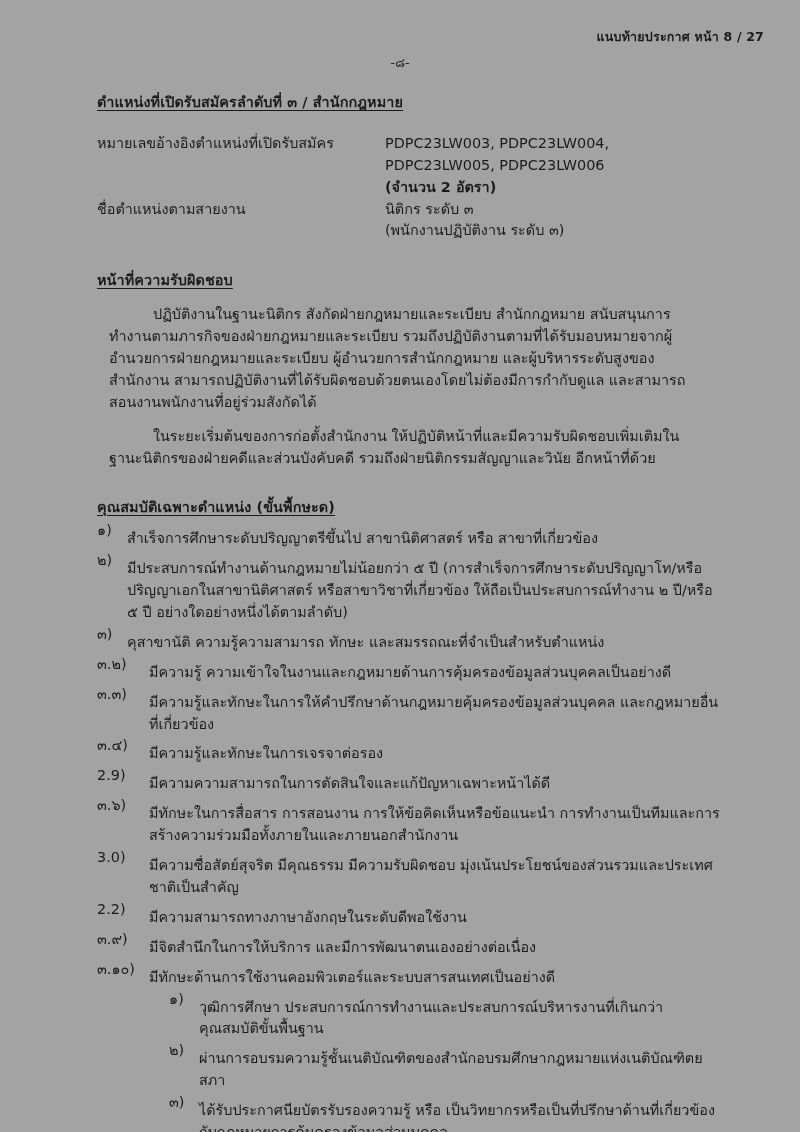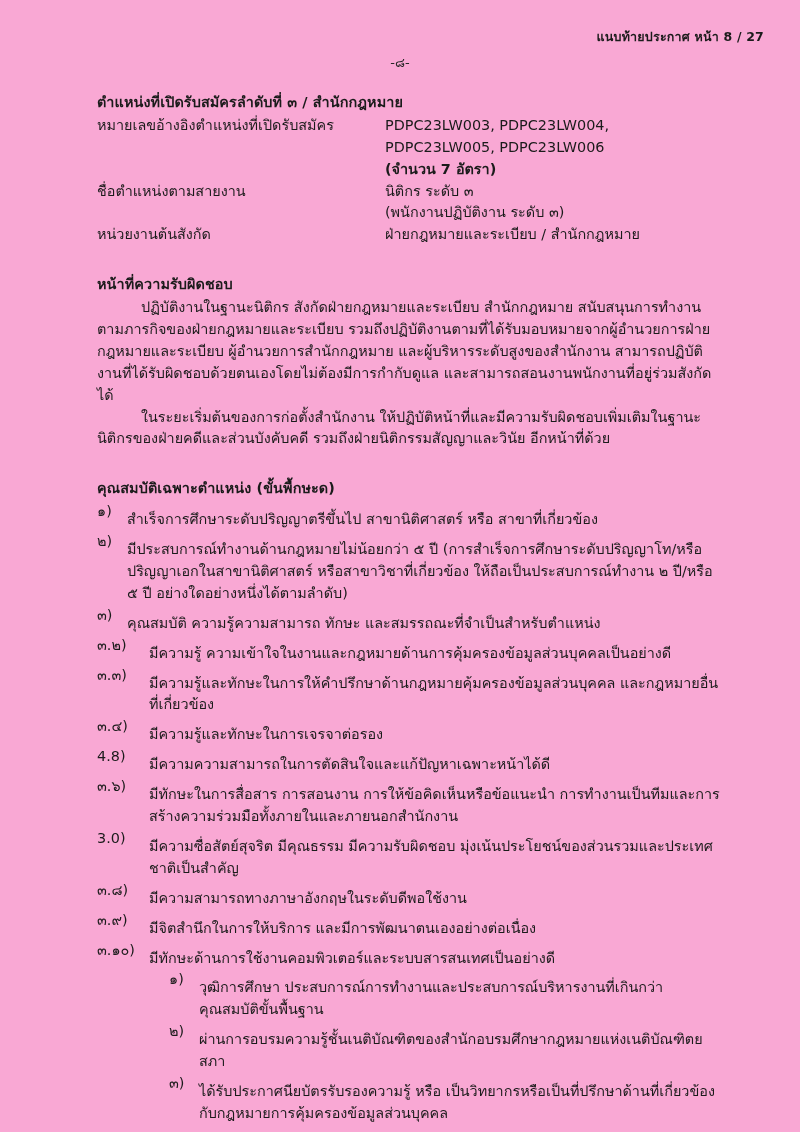--- a/index.html
+++ b/index.html
@@ -11,21 +11,21 @@
     width: 800px;
     height: 1132px;
     position: relative;
     font-family: "DejaVu Sans", "Liberation Sans", sans-serif;
     color: #1b1b1b;
     overflow: hidden;
   }
   .page {
     position: absolute;
     inset: 0;
-    background: #f9a8d4;
+    background: #a3a3a3;
   }
 
   
   .doc-header {
     position: absolute;
     top: 27px;
     right: 36px;
     font-size: 12.5px;
     font-weight: bold;
     letter-spacing: 0.2px;
@@ -47,44 +47,45 @@
     position: absolute;
     top: 92px;
     left: 97px;
     width: 625px;
     font-size: 14.4px;
     line-height: 1.52;
   }
 
   .heading {
     font-weight: bold;
+    text-decoration: underline;
     text-underline-offset: 2.5px;
     margin: 0 0 1px 0;
     letter-spacing: 0.1px;
   }
   .heading.spaced { margin-top: 28px; }
 
   
-  .field-block { margin-top: 1px; }
+  .field-block { margin-top: 19px; }
   .field-row {
     display: flex;
     align-items: flex-start;
   }
   .field-label {
     width: 288px;
     flex: 0 0 288px;
   }
   .field-value { flex: 1; }
   .field-cont {
     margin-left: 288px;
   }
 
   
   .para {
-    margin: 0;
+    margin: 12px;
     text-indent: 44px;
     text-align: left;
   }
 
   
   ul.list {
     list-style: none;
     margin: 0;
     padding: 0;
   }
@@ -117,82 +118,78 @@
   <div class="body">
 
     <div class="heading">ตำแหน่งที่เปิดรับสมัครลำดับที่ ๓ / สำนักกฎหมาย</div>
 
     <div class="field-block">
       <div class="field-row">
         <div class="field-label">หมายเลขอ้างอิงตำแหน่งที่เปิดรับสมัคร</div>
         <div class="field-value">PDPC23LW003, PDPC23LW004,</div>
       </div>
       <div class="field-cont">PDPC23LW005, PDPC23LW006</div>
-      <div class="field-cont bold" style="font-weight:bold">(จำนวน 7 อัตรา)</div>
+      <div class="field-cont bold" style="font-weight:bold">(จำนวน 2 อัตรา)</div>
 
       <div class="field-row">
         <div class="field-label">ชื่อตำแหน่งตามสายงาน</div>
         <div class="field-value">นิติกร ระดับ ๓</div>
       </div>
       <div class="field-cont">(พนักงานปฏิบัติงาน ระดับ ๓)</div>
 
-      <div class="field-row">
-        <div class="field-label">หน่วยงานต้นสังกัด</div>
-        <div class="field-value">ฝ่ายกฎหมายและระเบียบ / สำนักกฎหมาย</div>
-      </div>
     </div>
 
     <div class="heading spaced">หน้าที่ความรับผิดชอบ</div>
     <p class="para">ปฏิบัติงานในฐานะนิติกร สังกัดฝ่ายกฎหมายและระเบียบ สำนักกฎหมาย สนับสนุนการทำงานตามภารกิจของฝ่ายกฎหมายและระเบียบ รวมถึงปฏิบัติงานตามที่ได้รับมอบหมายจากผู้อำนวยการฝ่ายกฎหมายและระเบียบ ผู้อำนวยการสำนักกฎหมาย และผู้บริหารระดับสูงของสำนักงาน สามารถปฏิบัติงานที่ได้รับผิดชอบด้วยตนเองโดยไม่ต้องมีการกำกับดูแล และสามารถสอนงานพนักงานที่อยู่ร่วมสังกัดได้</p>
     <p class="para">ในระยะเริ่มต้นของการก่อตั้งสำนักงาน ให้ปฏิบัติหน้าที่และมีความรับผิดชอบเพิ่มเติมในฐานะนิติกรของฝ่ายคดีและส่วนบังคับคดี รวมถึงฝ่ายนิติกรรมสัญญาและวินัย อีกหน้าที่ด้วย</p>
 
     <div class="heading spaced">คุณสมบัติเฉพาะตำแหน่ง (ขั้นพื้กษะด)</div>
 
     <ul class="list lvl1">
       <li>
         <span class="marker">๑)</span>
         <span class="txt">สำเร็จการศึกษาระดับปริญญาตรีขึ้นไป สาขานิติศาสตร์ หรือ สาขาที่เกี่ยวข้อง</span>
       </li>
       <li>
         <span class="marker">๒)</span>
         <span class="txt">มีประสบการณ์ทำงานด้านกฎหมายไม่น้อยกว่า ๕ ปี (การสำเร็จการศึกษาระดับปริญญาโท/หรือปริญญาเอกในสาขานิติศาสตร์ หรือสาขาวิชาที่เกี่ยวข้อง ให้ถือเป็นประสบการณ์ทำงาน ๒ ปี/หรือ ๕ ปี อย่างใดอย่างหนึ่งได้ตามลำดับ)</span>
       </li>
       <li>
         <span class="marker">๓)</span>
-        <span class="txt">คุณสมบัติ ความรู้ความสามารถ ทักษะ และสมรรถณะที่จำเป็นสำหรับตำแหน่ง</span>
+        <span class="txt">คุสาขานัติ ความรู้ความสามารถ ทักษะ และสมรรถณะที่จำเป็นสำหรับตำแหน่ง</span>
       </li>
     </ul>
 
     <ul class="list lvl2">
       <li>
         <span class="marker">๓.๒)</span>
         <span class="txt">มีความรู้ ความเข้าใจในงานและกฎหมายด้านการคุ้มครองข้อมูลส่วนบุคคลเป็นอย่างดี</span>
       </li>
       <li>
         <span class="marker">๓.๓)</span>
         <span class="txt">มีความรู้และทักษะในการให้คำปรึกษาด้านกฎหมายคุ้มครองข้อมูลส่วนบุคคล และกฎหมายอื่นที่เกี่ยวข้อง</span>
       </li>
       <li>
         <span class="marker">๓.๔)</span>
         <span class="txt">มีความรู้และทักษะในการเจรจาต่อรอง</span>
       </li>
       <li>
-        <span class="marker">4.8)</span>
+        <span class="marker">2.9)</span>
         <span class="txt">มีความความสามารถในการตัดสินใจและแก้ปัญหาเฉพาะหน้าได้ดี</span>
       </li>
       <li>
         <span class="marker">๓.๖)</span>
         <span class="txt">มีทักษะในการสื่อสาร การสอนงาน การให้ข้อคิดเห็นหรือข้อแนะนำ  การทำงานเป็นทีมและการสร้างความร่วมมือทั้งภายในและภายนอกสำนักงาน</span>
       </li>
       <li>
         <span class="marker">3.0)</span>
         <span class="txt">มีความซื่อสัตย์สุจริต มีคุณธรรม มีความรับผิดชอบ มุ่งเน้นประโยชน์ของส่วนรวมและประเทศชาติเป็นสำคัญ</span>
       </li>
       <li>
-        <span class="marker">๓.๘)</span>
+        <span class="marker">2.2)</span>
         <span class="txt">มีความสามารถทางภาษาอังกฤษในระดับดีพอใช้งาน</span>
       </li>
       <li>
         <span class="marker">๓.๙)</span>
         <span class="txt">มีจิตสำนึกในการให้บริการ และมีการพัฒนาตนเองอย่างต่อเนื่อง</span>
       </li>
       <li>
         <span class="marker">๓.๑๐)</span>
         <span class="txt">มีทักษะด้านการใช้งานคอมพิวเตอร์และระบบสารสนเทศเป็นอย่างดี</span>
       </li>

